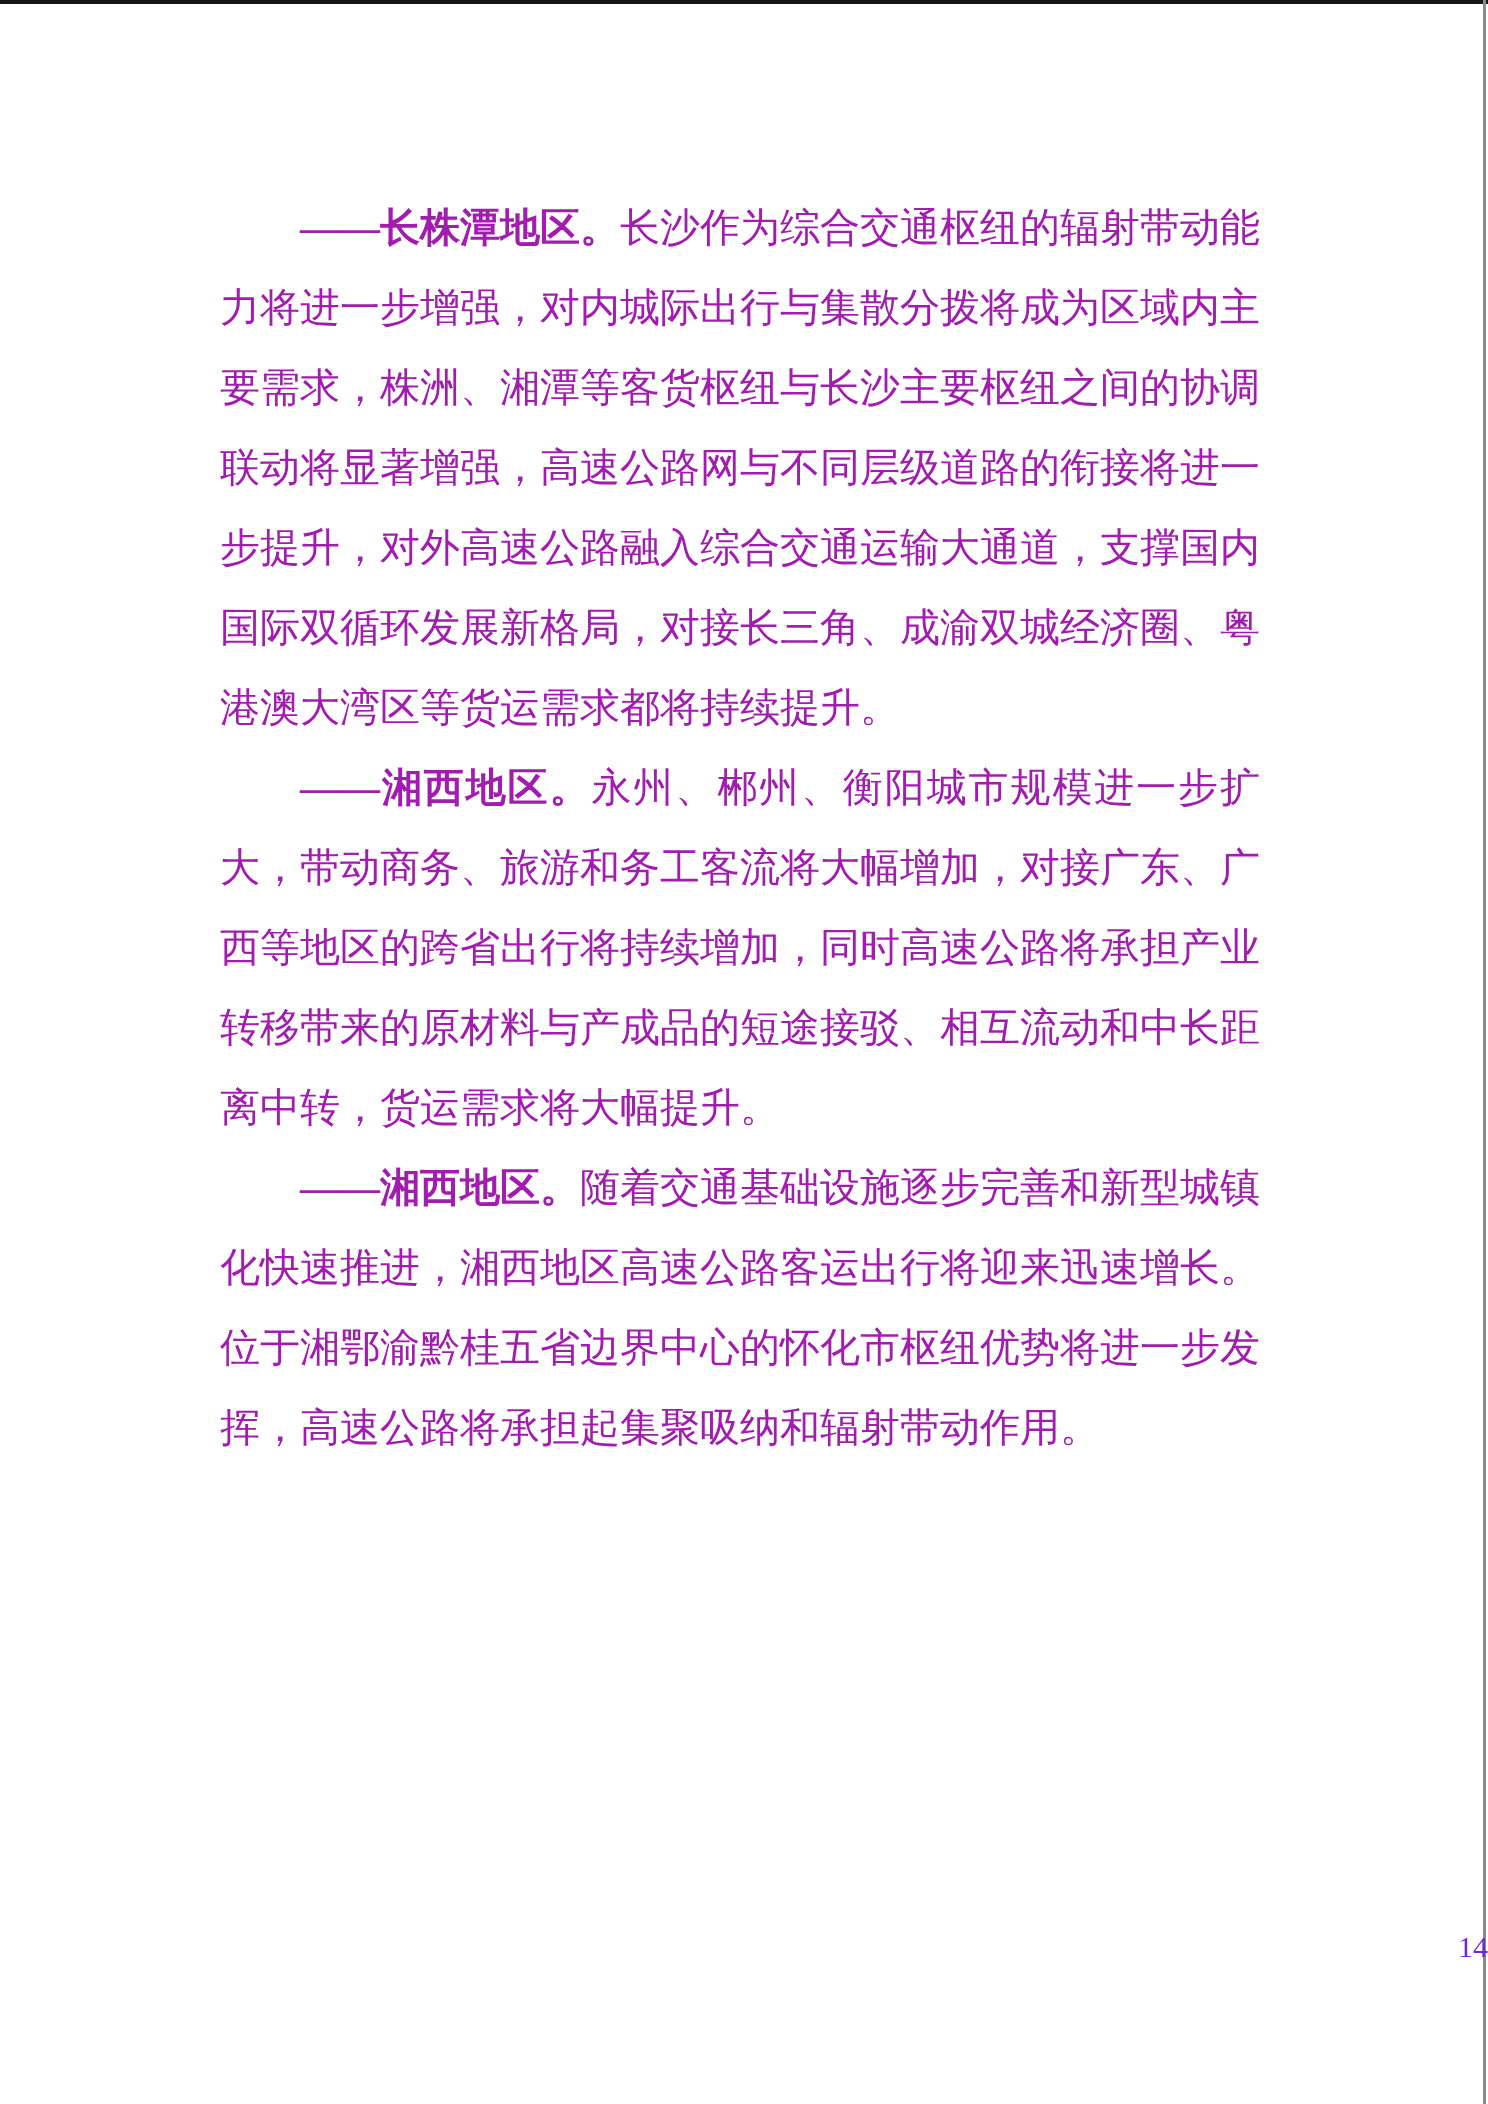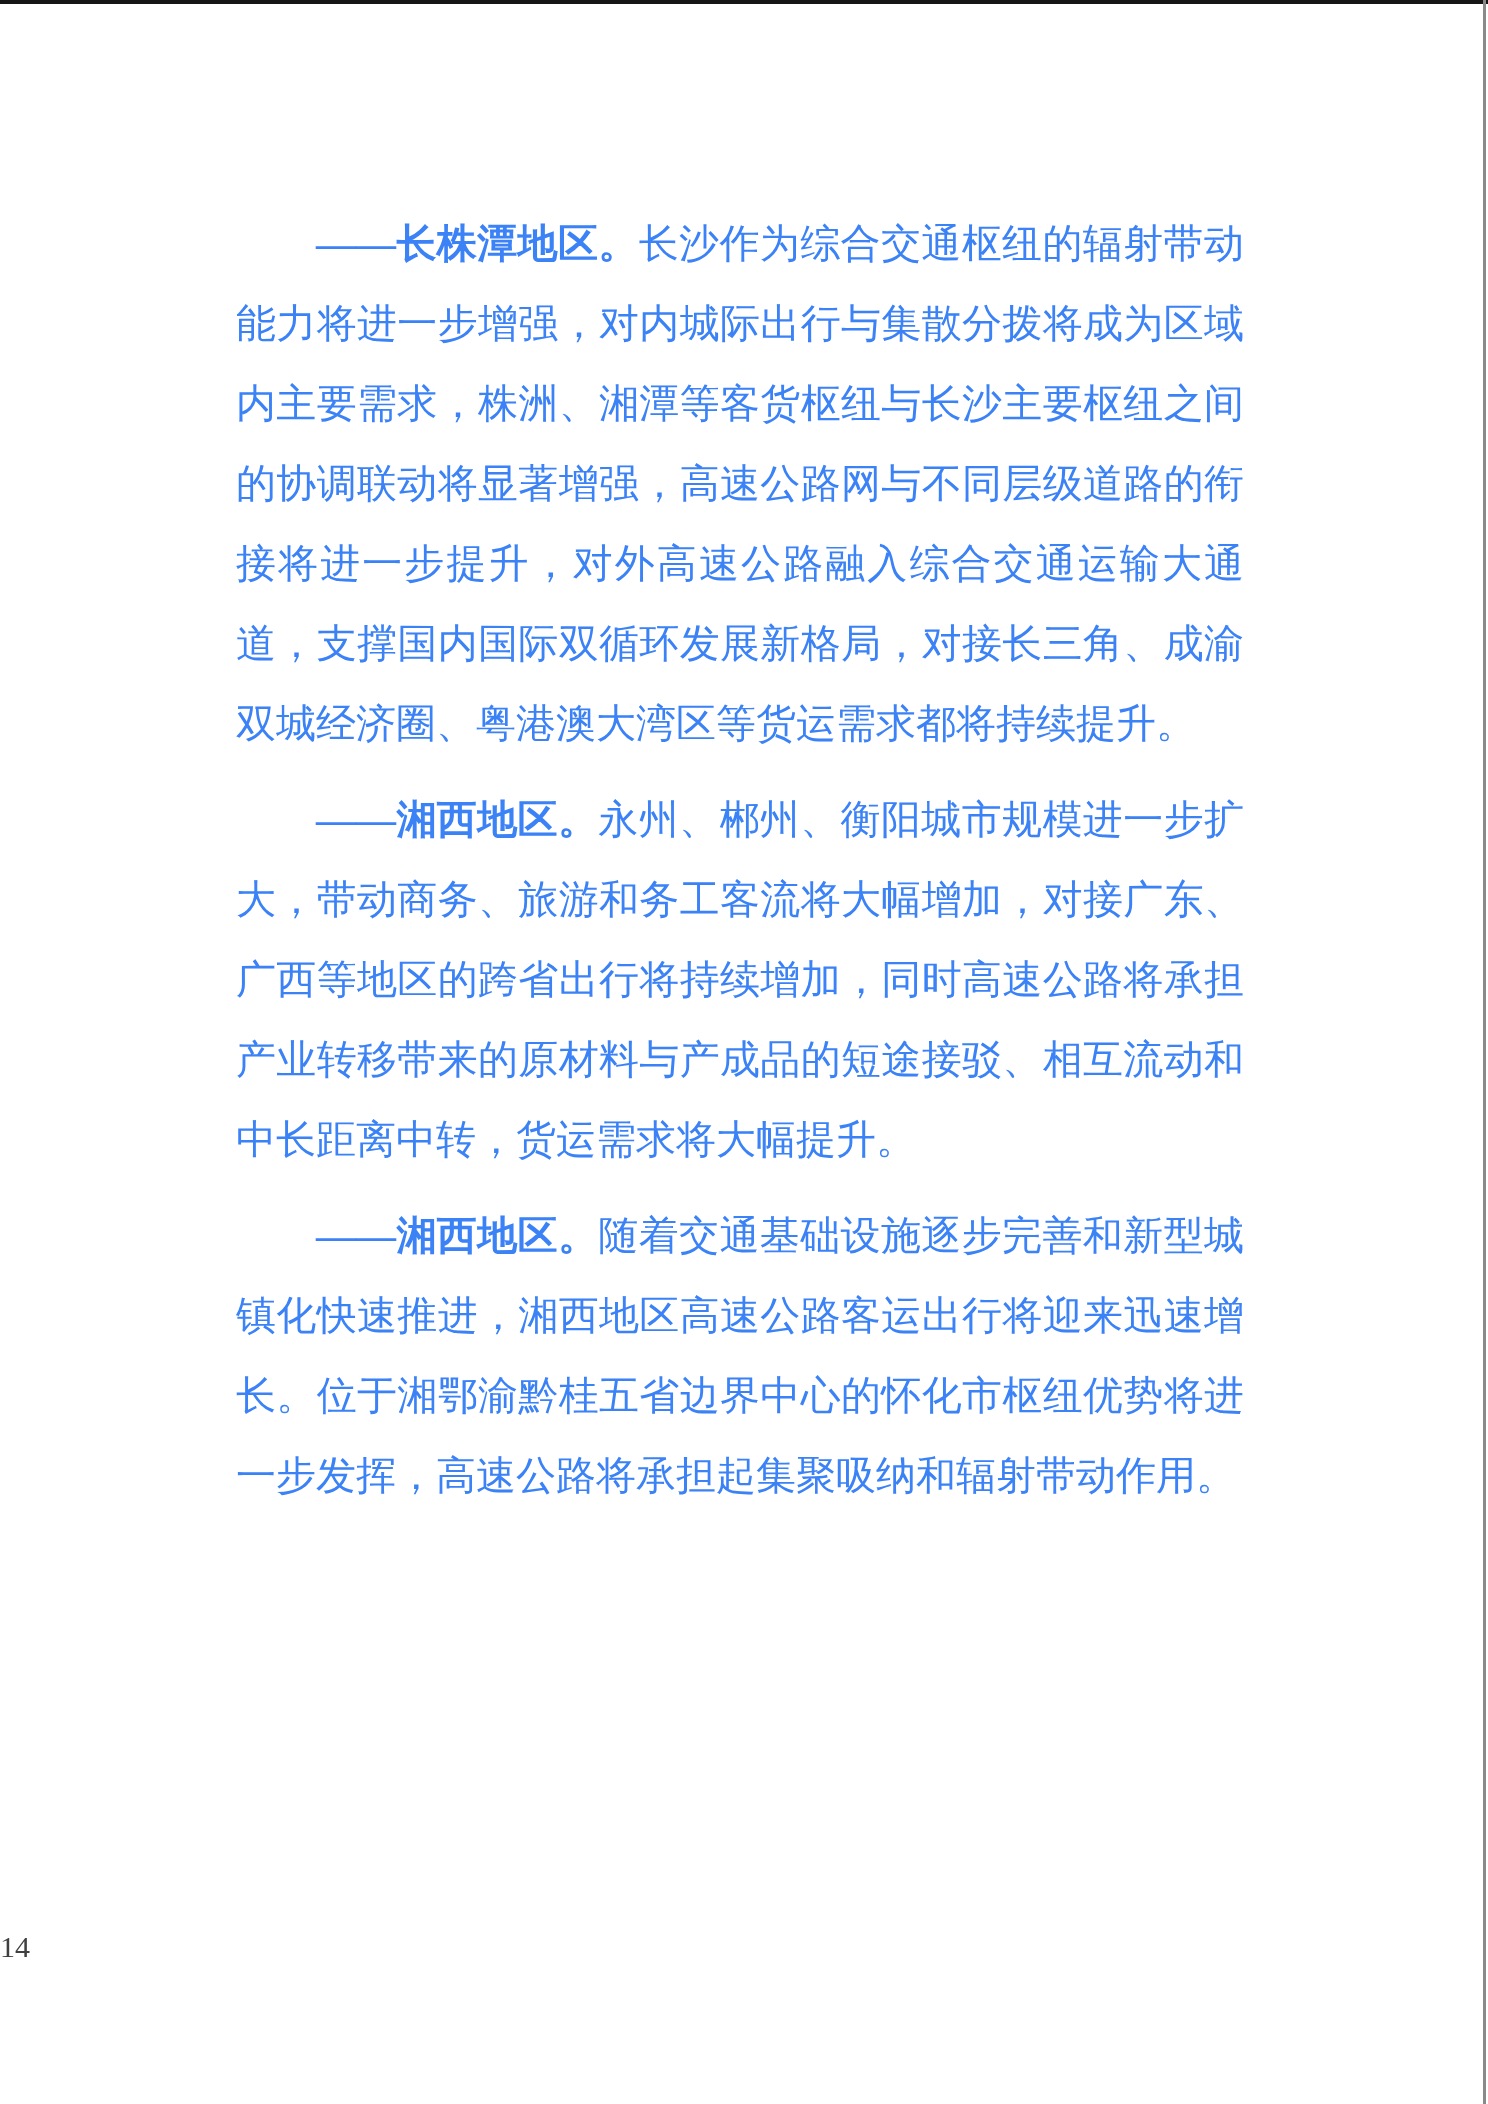--- a/index.html
+++ b/index.html
@@ -28,42 +28,42 @@
     background: #8a8a8a;
   }
   .content {
     position: absolute;
     left: 220px;
     top: 188px;
     width: 1040px;
     color: #000000;
   }
   .para {
-    margin: 16px;
+    margin: 0;
     font-size: 40px;
     line-height: 80px;
     text-align: justify;
     text-justify: inter-ideograph;
     text-indent: 80px;
-    color: #3b82f6;
+    color: #a21caf;
     letter-spacing: 0;
     word-break: break-all;
   }
   .para .lead {
     font-weight: 700;
   }
   .page-number {
     position: absolute;
     left: 0;
     top: 1930px;
     width: 100%;
-    text-align: left;
+    text-align: right;
     font-size: 30px;
     line-height: 34px;
-    color: #404040;
+    color: #6d28d9;
     font-family: "Liberation Serif", serif;
   }
 </style>
 </head>
 <body>
 
 <div class="page">
   <div class="border-top"></div>
   <div class="border-right"></div>
 

